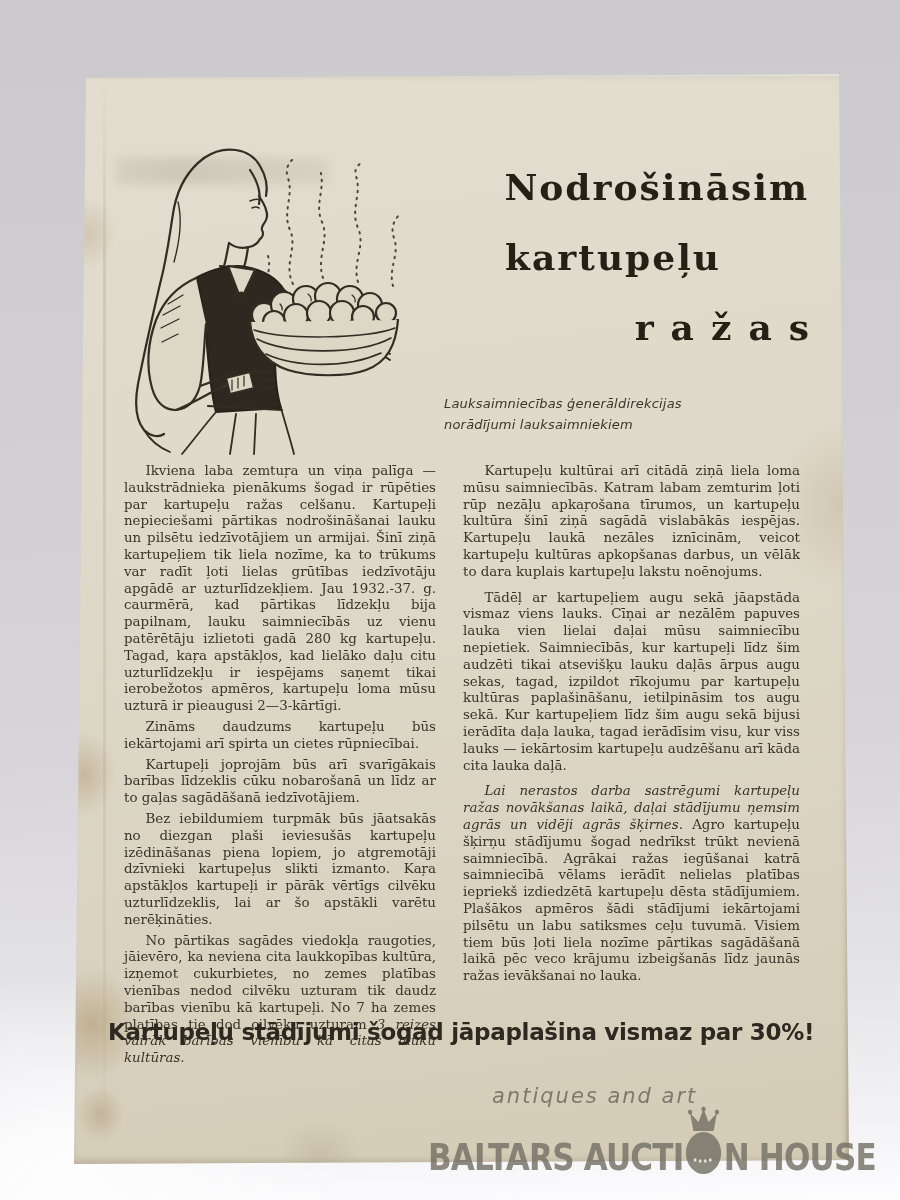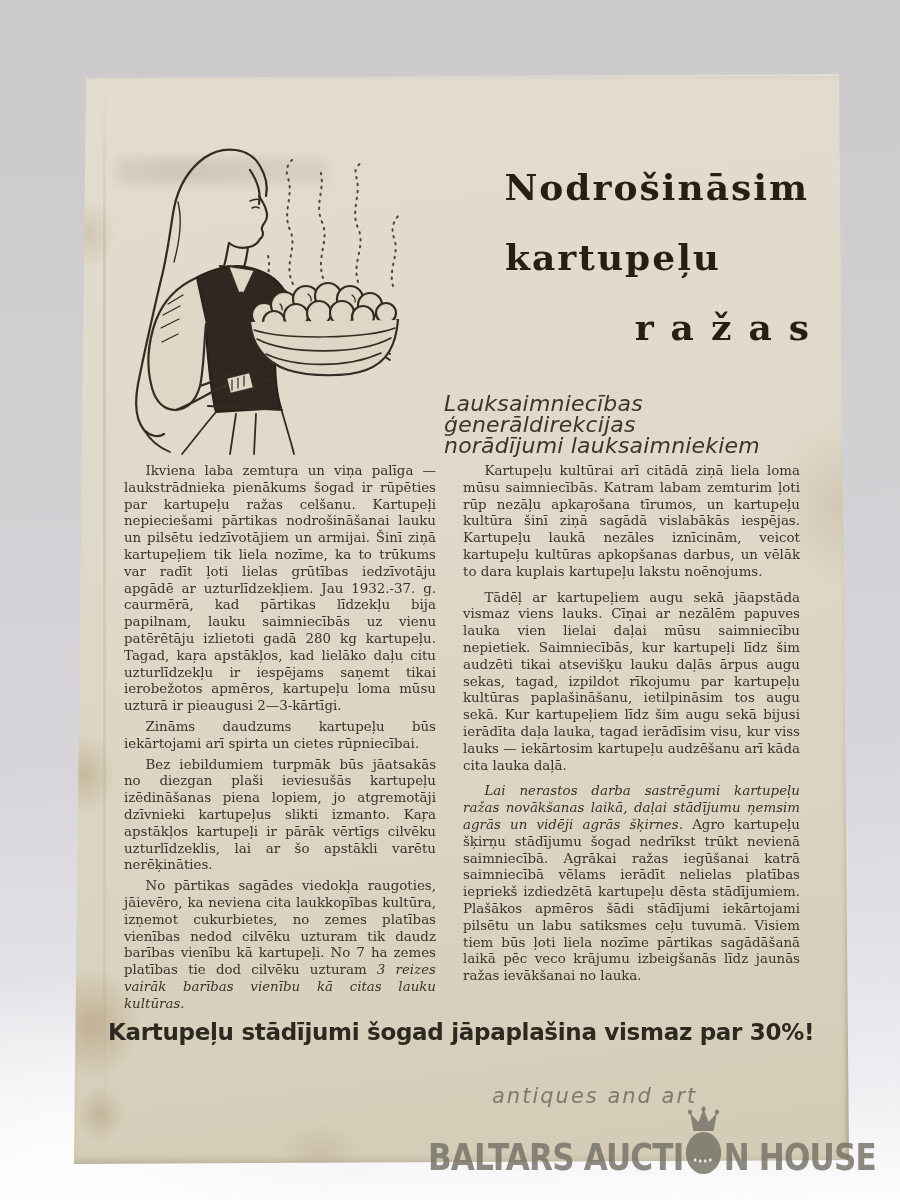--- a/index.html
+++ b/index.html
@@ -52,21 +52,21 @@
   .title{
     position:absolute;right:30px;top:74px;text-align:right;
     font-family:"DejaVu Serif",serif;font-weight:700;color:#261f16;
   }
   .title .t-line{display:block;font-size:36px;line-height:70px;letter-spacing:2px;white-space:nowrap;}
   .title .t2{padding-right:88px;}
   .title .t3{letter-spacing:17px;margin-right:-17px;}
   
   .subtitle{
     position:absolute;left:358px;top:315px;
-    font-family:"DejaVu Sans",sans-serif;font-style:italic;font-size:22px;line-height:21px;
+    font-family:"DejaVu Sans",sans-serif;font-style:italic;font-size:13px;line-height:21px;
     color:#3b362d;letter-spacing:.2px;
   }
   
   .columns{
     position:absolute;left:34px;top:381px;width:684px;display:flex;gap:19px;
     font-size:13.4px;line-height:16.8px;color:#39332a;text-align:justify;
   }
   .col-left{width:320px;flex:none;}
   .col-right{flex:1;}
   .columns p{margin:4px;text-indent:1.6em;}
@@ -185,20 +185,21 @@
 
       <div class="subtitle">
         <div>Lauksaimniecības ģenerāldirekcijas</div>
         <div>norādījumi lauksaimniekiem</div>
       </div>
 
       <div class="columns">
         <div class="col-left">
           <p>Ikviena laba zemtuŗa un viņa palīga — laukstrādnieka pienākums šogad ir rūpēties par kartupeļu ražas celšanu. Kartupeļi nepieciešami pārtikas nodrošināšanai lauku un pilsētu iedzīvotājiem un armijai. Šinī ziņā kartupeļiem tik liela nozīme, ka to trūkums var radīt ļoti lielas grūtības iedzīvotāju apgādē ar uzturlīdzekļiem. Jau 1932.-37. g. caurmērā, kad pārtikas līdzekļu bija papilnam, lauku saimniecībās uz vienu patērētāju izlietoti gadā 280 kg kartupeļu. Tagad, kaŗa apstākļos, kad lielāko daļu citu uzturlīdzekļu ir iespējams saņemt tikai ierobežotos apmēros, kartupeļu loma mūsu uzturā ir pieaugusi 2—3-kārtīgi.</p>
           <p>Zināms daudzums kartupeļu būs iekārtojami arī spirta un cietes rūpniecībai.</p>
+          <p>Kartupeļi joprojām būs arī svarīgākais barības līdzeklis cūku nobarošanā un līdz ar to gaļas sagādāšanā iedzīvotājiem.</p>
           <p>Bez iebildumiem turpmāk būs jāatsakās no diezgan plaši ieviesušās kartupeļu izēdināšanas piena lopiem, jo atgremotāji dzīvnieki kartupeļus slikti izmanto. Kaŗa apstākļos kartupeļi ir pārāk vērtīgs cilvēku uzturlīdzeklis, lai ar šo apstākli varētu nerēķināties.</p>
           <p><span>No pārtikas sagādes viedokļa raugoties, jāievēro, ka neviena cita laukkopības kultūra, izņemot cukurbietes, no zemes platības vienības nedod cilvēku uzturam tik daudz barības vienību kā kartupeļi. No 7 ha zemes platības tie dod cilvēku uzturam </span><em>3 reizes vairāk barības vienību kā citas lauku kultūras.</em></p>
         </div>
         <div class="col-right">
           <p>Kartupeļu kultūrai arī citādā ziņā liela loma mūsu saimniecībās. Katram labam zemturim ļoti rūp nezāļu apkaŗošana tīrumos, un kartupeļu kultūra šinī ziņā sagādā vislabākās iespējas. Kartupeļu laukā nezāles iznīcinām, veicot kartupeļu kultūras apkopšanas darbus, un vēlāk to dara kuplais kartupeļu lakstu noēnojums.</p>
           <p class="gap">Tādēļ ar kartupeļiem augu sekā jāapstāda vismaz viens lauks. Cīņai ar nezālēm papuves lauka vien lielai daļai mūsu saimniecību nepietiek. Saimniecībās, kur kartupeļi līdz šim audzēti tikai atsevišķu lauku daļās ārpus augu sekas, tagad, izpildot rīkojumu par kartupeļu kultūras paplašināšanu, ietilpināsim tos augu sekā. Kur kartupeļiem līdz šim augu sekā bijusi ierādīta daļa lauka, tagad ierādīsim visu, kur viss lauks — iekārtosim kartupeļu audzēšanu arī kāda cita lauka daļā.</p>
           <p class="gap"><em>Lai nerastos darba sastrēgumi kartupeļu ražas novākšanas laikā, daļai stādījumu ņemsim agrās un vidēji agrās šķirnes.</em><span> Agro kartupeļu šķirņu stādījumu šogad nedrīkst trūkt nevienā saimniecībā. Agrākai ražas iegūšanai katrā saimniecībā vēlams ierādīt nelielas platības iepriekš izdiedzētā kartupeļu dēsta stādījumiem. Plašākos apmēros šādi stādījumi iekārtojami pilsētu un labu satiksmes ceļu tuvumā. Visiem tiem būs ļoti liela nozīme pārtikas sagādāšanā laikā pēc veco krājumu izbeigšanās līdz jaunās ražas ievākšanai no lauka.</span></p>
         </div>
       </div>
 

